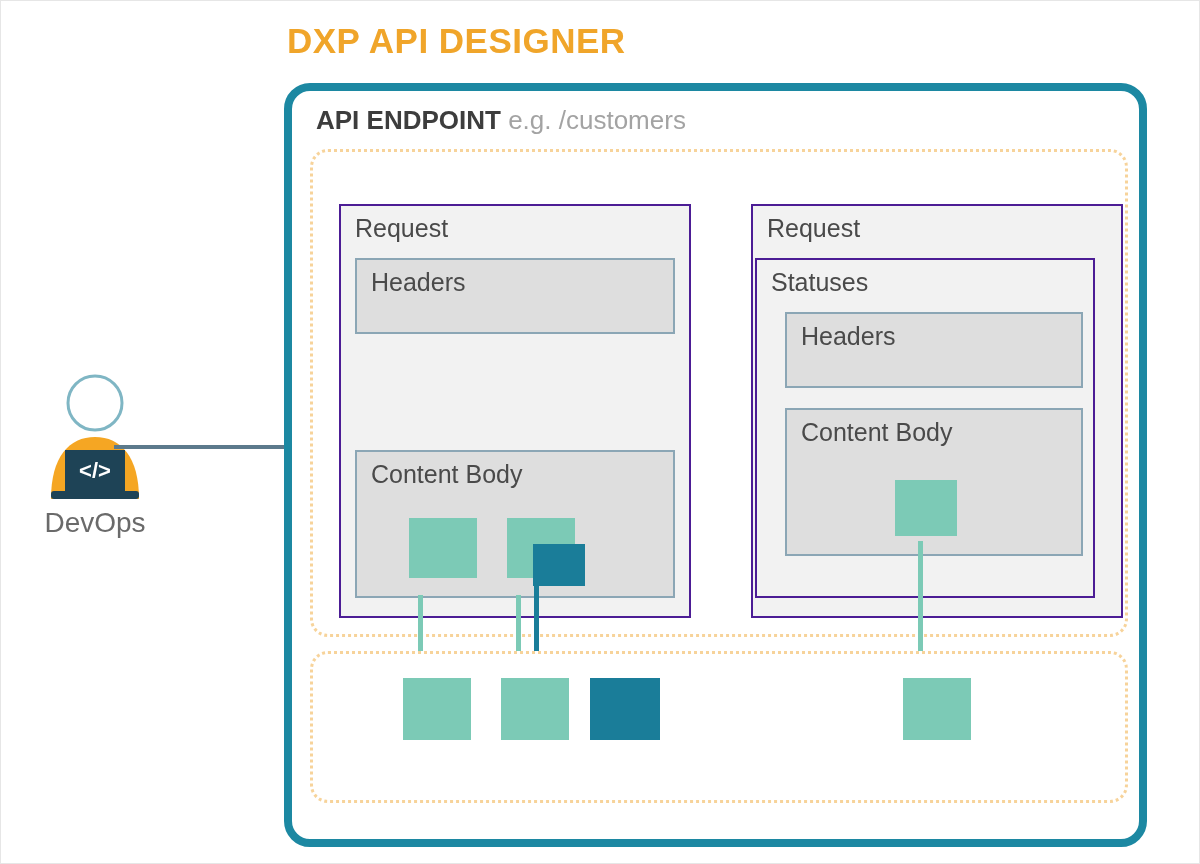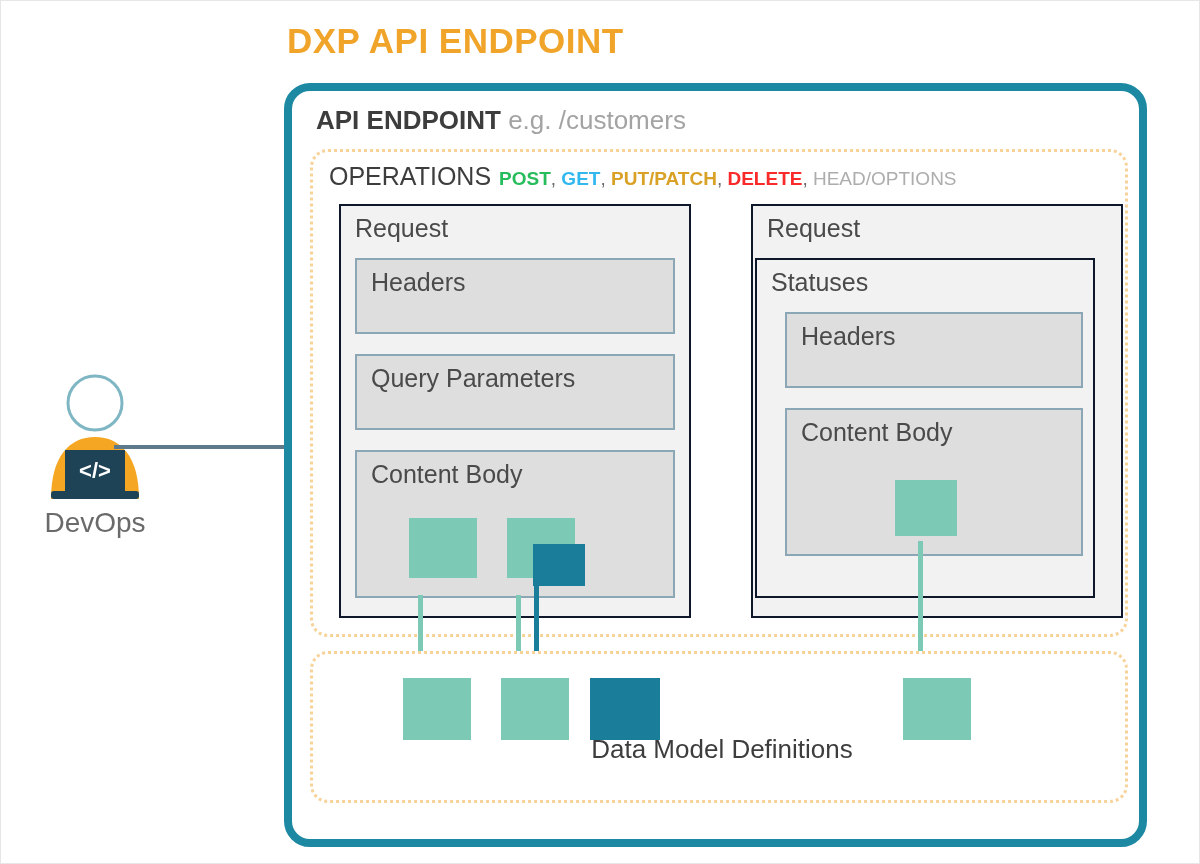--- a/index.html
+++ b/index.html
@@ -115,21 +115,21 @@
   .m-get    { color:#31b9ef; }
   .m-put    { color:#d9a227; }
   .m-delete { color:#fb2a2a; }
   .m-head   { color:#adadad; font-weight:normal; }
   .m-sep    { color:#6a6a6a; font-weight:normal; }
 
   
   .panel {
     position: absolute;
     box-sizing: border-box;
-    border: 2px solid #0f172a;
+    border: 2px solid #4c1d95;
     background: #f2f2f2;
   }
   .panel-inner {
     position: absolute;
     box-sizing: border-box;
     border: 2px solid #8ba6b5;
     background: #dedede;
   }
   .box-label {
     position: absolute;
@@ -187,21 +187,21 @@
     position: absolute;
     background: #7ccab6;
   }
   .lnk-dark { background: #1a7d99; }
 </style>
 </head>
 <body>
 
 <div id="stage">
 
-  <div class="main-title">DXP API ENDPOINT</div>
+  <div class="main-title">DXP API DESIGNER</div>
 
   <div class="actor">
     <svg class="actor-svg" width="140" height="130" viewBox="0 0 140 130">
       <circle cx="70" cy="32" r="27" fill="#ffffff" stroke="#7fb6c4" stroke-width="3"></circle>
       <path d="M26 128 C26 86 44 66 70 66 C96 66 114 86 114 128 Z" fill="#f5a623"></path>
       <rect x="40" y="79" width="60" height="44" fill="#1e4356"></rect>
       <rect x="26" y="120" width="88" height="8" rx="3" fill="#1e4356"></rect>
       <text x="70" y="107" text-anchor="middle" font-family="'Liberation Sans', sans-serif" font-size="22" font-weight="bold" fill="#ffffff">&lt;/&gt;</text>
     </svg>
     <div class="actor-label">DevOps</div>
@@ -209,34 +209,28 @@
   <div class="connector-line"></div>
 
   <div class="endpoint-box">
 
     <div class="endpoint-title">
       <span class="strong">API ENDPOINT</span>
       <span class="muted">e.g. /customers</span>
     </div>
 
     <div class="operations-box">
-      <div class="operations-header">
-        <span>OPERATIONS</span><span class="methods"><span class="m-post">POST</span><span class="m-sep">, </span><span class="m-get">GET</span><span class="m-sep">, </span><span class="m-put">PUT/PATCH</span><span class="m-sep">, </span><span class="m-delete">DELETE</span><span class="m-sep">, </span><span class="m-head">HEAD/OPTIONS</span></span>
-      </div>
 
       <div class="panel request-panel">
         <div class="box-label">Request</div>
 
         <div class="panel-inner req-headers">
           <div class="box-label">Headers</div>
         </div>
 
-        <div class="panel-inner req-query">
-          <div class="box-label">Query Parameters</div>
-        </div>
 
         <div class="panel-inner req-body">
           <div class="box-label">Content Body</div>
           <div class="sq sq-teal" style="left:52px; top:66px; width:68px; height:60px;"></div>
           <div class="sq sq-teal" style="left:150px; top:66px; width:68px; height:60px;"></div>
           <div class="sq sq-dark" style="left:176px; top:92px; width:52px; height:42px;"></div>
         </div>
       </div>
 
       <div class="panel response-panel">
@@ -264,17 +258,16 @@
     <div class="lnk lnk-dark" style="left:242px; top:580px; width:88px; height:5px;"></div>
     <div class="lnk lnk-dark" style="left:325px; top:580px; width:5px; height:64px;"></div>
 
     <div class="lnk" style="left:626px; top:450px; width:5px; height:194px;"></div>
 
     <div class="datamodel-box">
       <div class="sq sq-teal" style="left:90px; top:24px; width:68px; height:62px;"></div>
       <div class="sq sq-teal" style="left:188px; top:24px; width:68px; height:62px;"></div>
       <div class="sq sq-dark" style="left:277px; top:24px; width:70px; height:62px;"></div>
       <div class="sq sq-teal" style="left:590px; top:24px; width:68px; height:62px;"></div>
-      <div class="datamodel-label">Data Model Definitions</div>
     </div>
 
   </div>
 </div>
 
 </body></html>

